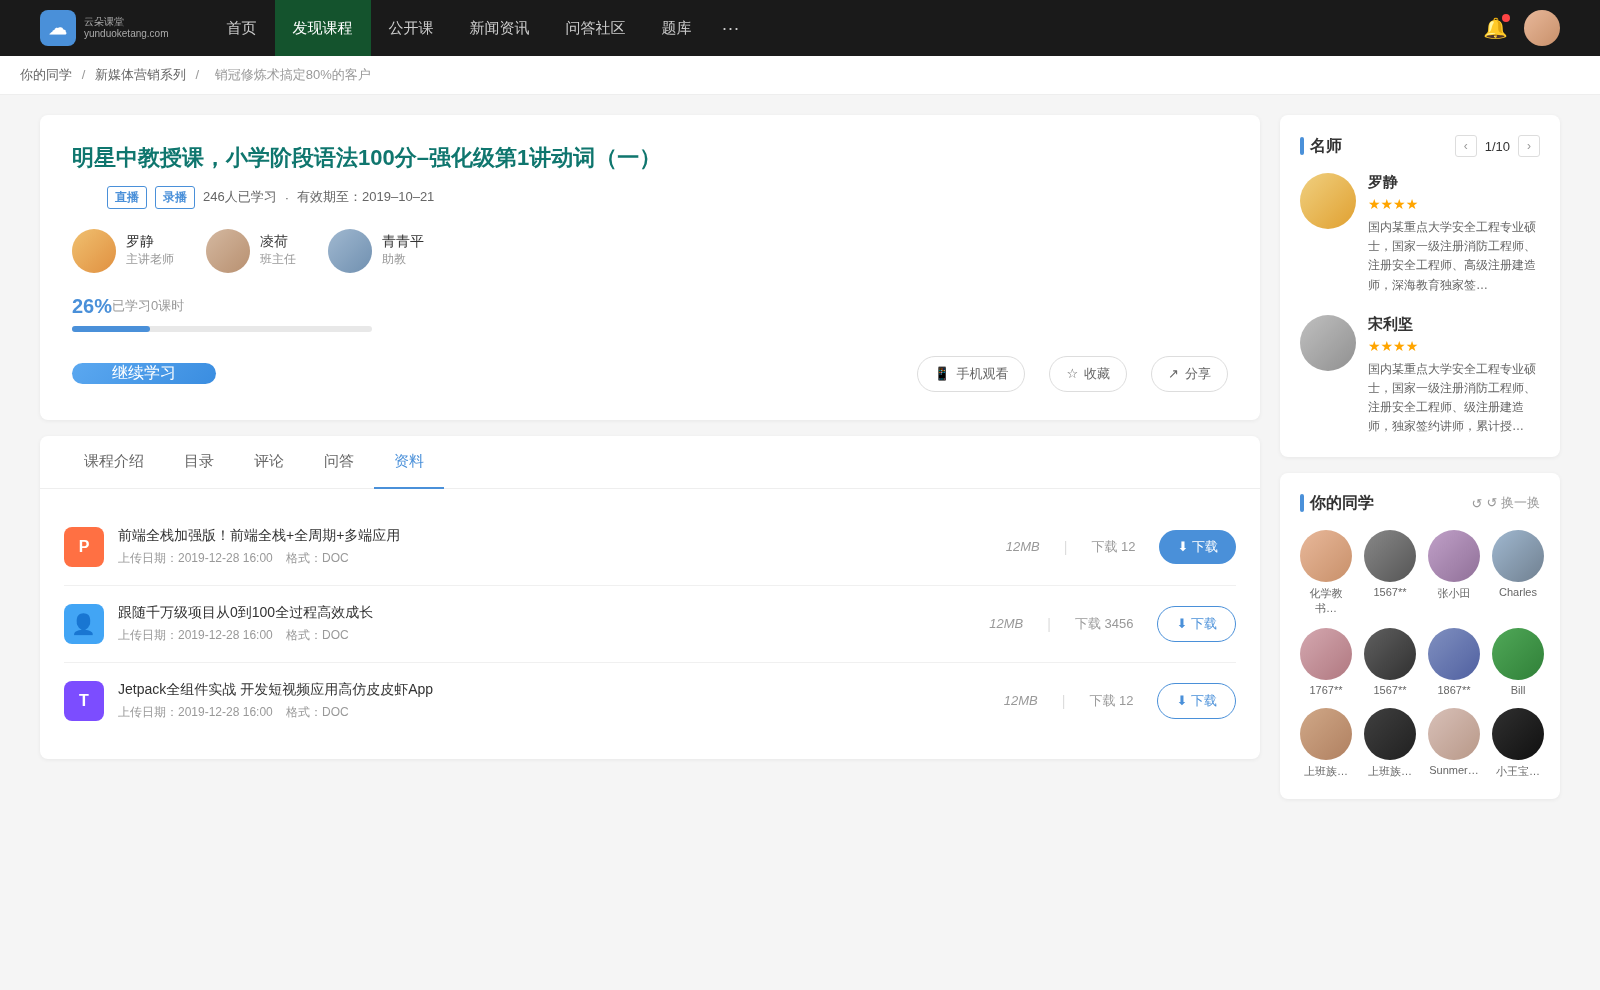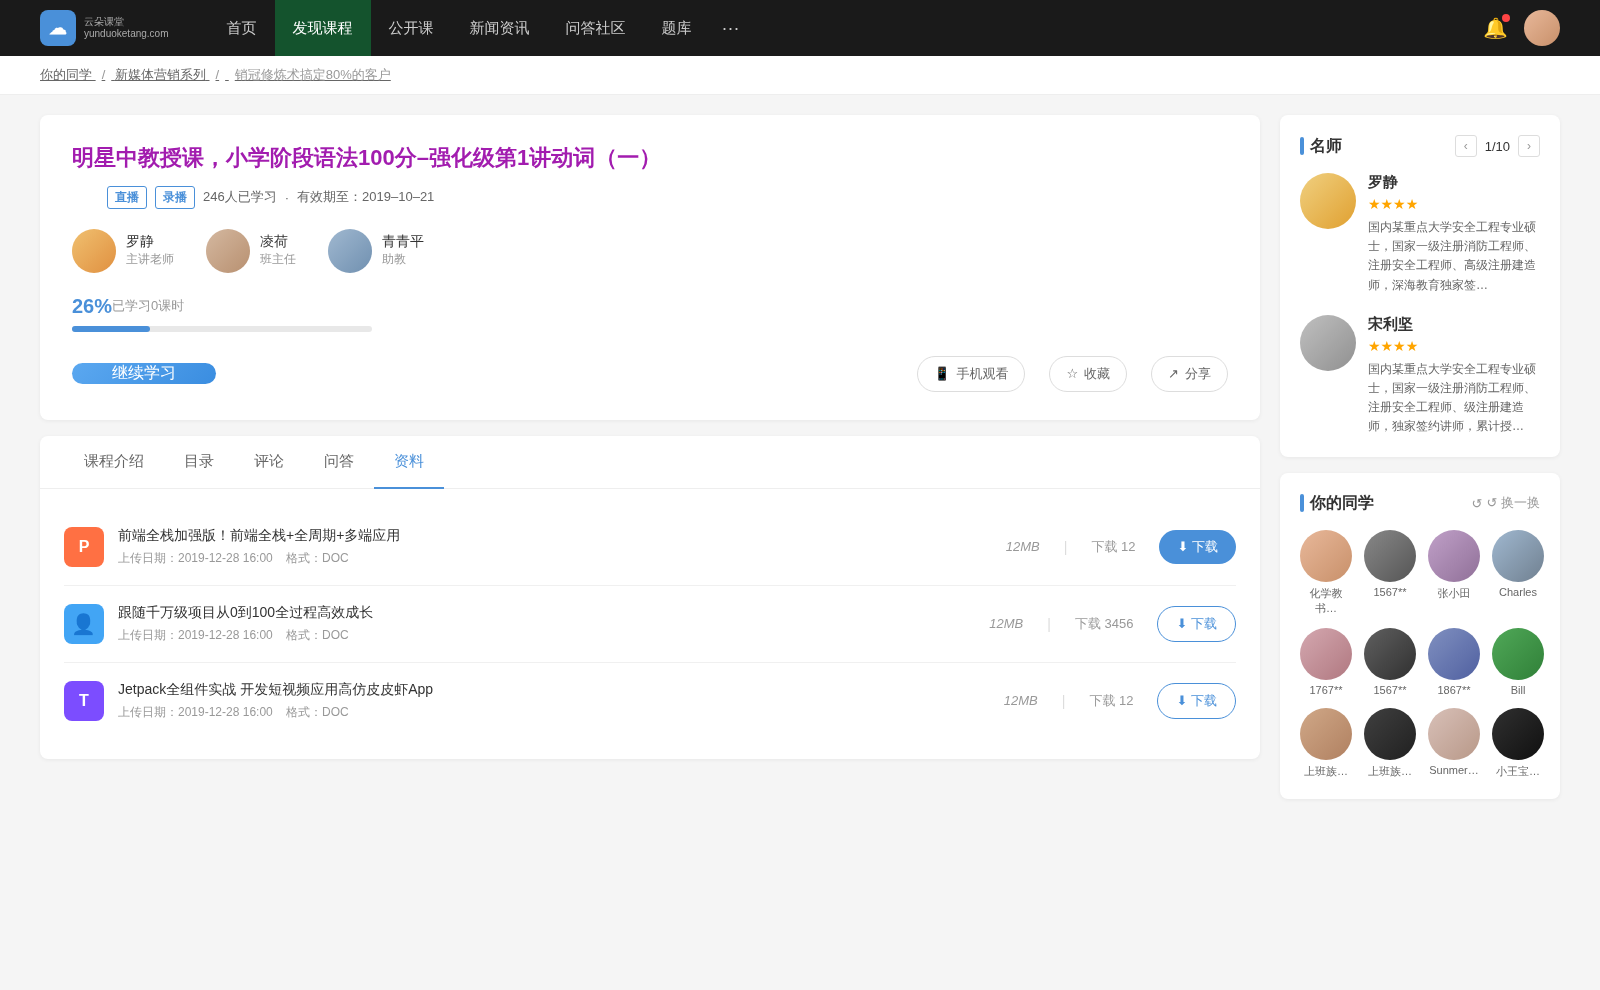--- a/index.html
+++ b/index.html
@@ -15,33 +15,33 @@
     .nav { display: flex; gap: 0; }
     .nav-item { color: #ccc; padding: 0 18px; height: 56px; display: flex; align-items: center; cursor: pointer; font-size: 15px; transition: color 0.2s; }
     .nav-item.active { background: #14532d; color: white; }
     .nav-more { color: #ccc; padding: 0 12px; cursor: pointer; font-size: 18px; }
     .header-right { display: flex; align-items: center; gap: 16px; }
     .bell-icon { color: #ccc; font-size: 20px; position: relative; cursor: pointer; }
     .bell-dot { width: 8px; height: 8px; background: #ff4444; border-radius: 50%; position: absolute; top: -2px; right: -2px; }
     .avatar-circle { width: 36px; height: 36px; border-radius: 50%; background: linear-gradient(135deg, #e8b89a, #c8906a); }
 
     
-    .breadcrumb { padding: 10px 40px; background: white; border-bottom: 1px solid #eee; font-size: 13px; color: #666; text-decoration: underline; }
+    .breadcrumb { padding: 10px 20px; background: white; border-bottom: 1px solid #eee; font-size: 13px; color: #666; }
     .breadcrumb a { color: #666; text-decoration: none; }
     .breadcrumb span { color: #999; margin: 0 6px; }
 
     
     .main { padding: 20px 40px; display: flex; gap: 20px; max-width: 1600px; }
 
     
     .content-left { flex: 1; min-width: 0; }
 
     
     .course-card { background: white; border-radius: 8px; padding: 28px 32px; margin-bottom: 16px; box-shadow: 0 1px 4px rgba(0,0,0,0.06); }
-    .course-title { font-size: 22px; font-weight: bold; color: #a21caf; margin-bottom: 12px; line-height: 1.4; }
+    .course-title { font-size: 22px; font-weight: bold; color: #0f766e; margin-bottom: 12px; line-height: 1.4; }
     .course-meta { display: flex; align-items: center; gap: 8px; margin-bottom: 20px; font-size: 13px; color: #666; padding-left: 35px; }
     .badge { border-radius: 3px; padding: 2px 7px; font-size: 12px; font-weight: bold; border: 1px solid; }
     .badge-live { color: #4a90d9; border-color: #4a90d9; }
     .badge-record { color: #4a90d9; border-color: #4a90d9; }
     .teachers { display: flex; align-items: center; gap: 32px; margin-bottom: 22px; }
     .teacher { display: flex; align-items: center; gap: 10px; }
     .teacher-avatar { width: 44px; height: 44px; border-radius: 50%; overflow: hidden; }
     .teacher-avatar-circle { width: 44px; height: 44px; border-radius: 50%; }
     .t1 { background: linear-gradient(135deg, #f0c070, #e09040); }
     .t2 { background: linear-gradient(135deg, #d4b8a0, #b89070); }

